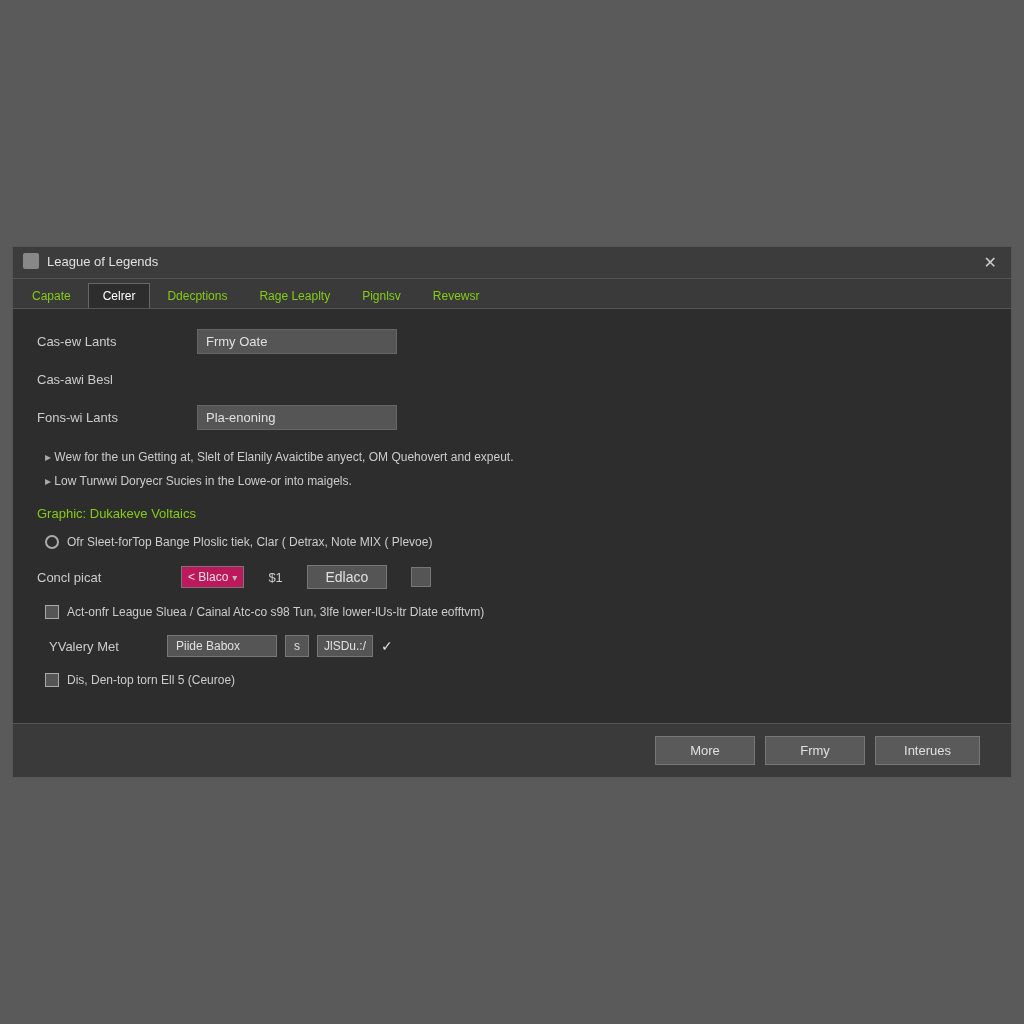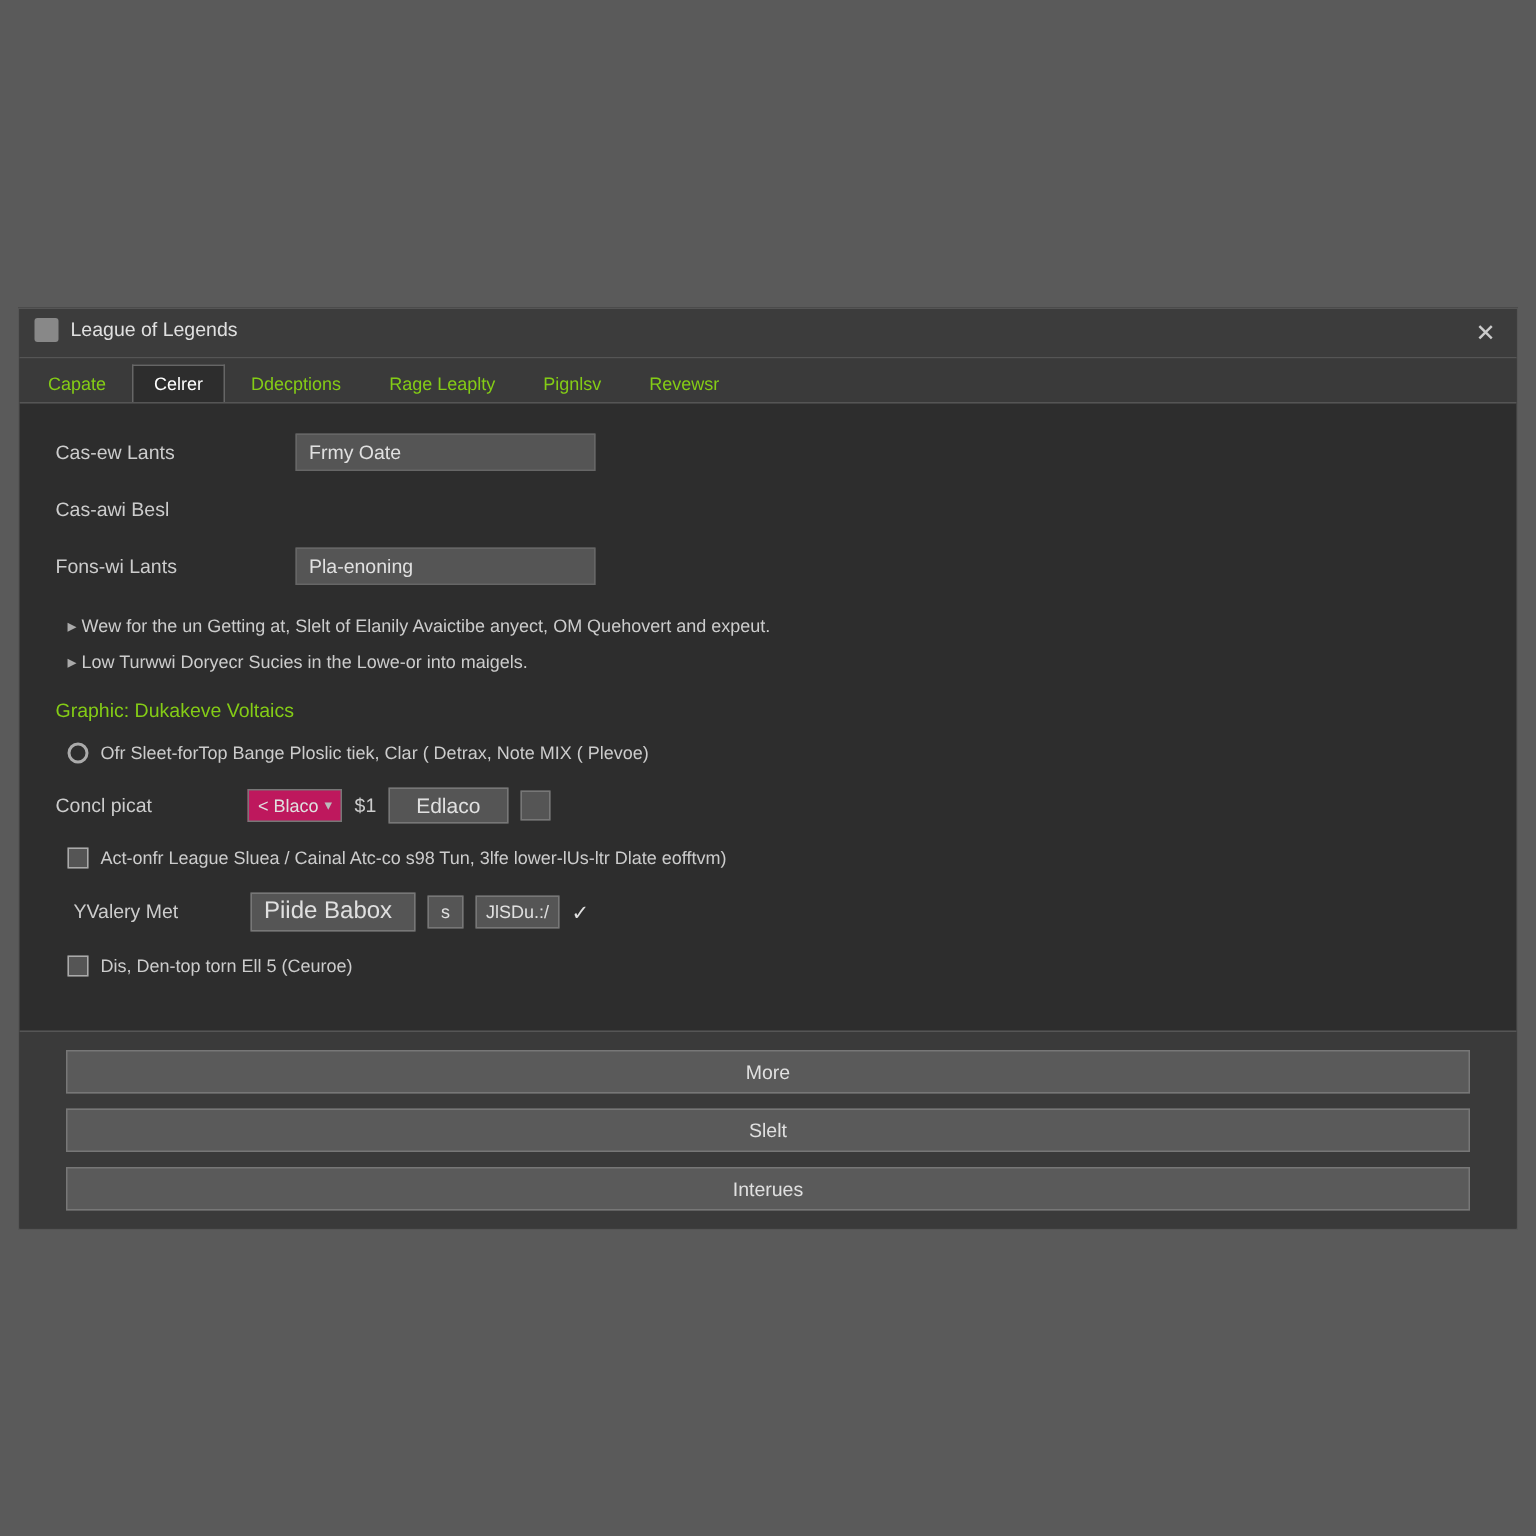--- a/index.html
+++ b/index.html
@@ -128,21 +128,21 @@
       width: 14px;
       height: 14px;
       border: 2px solid #aaa;
       border-radius: 50%;
       background: transparent;
       flex-shrink: 0;
     }
     .complex-row {
       display: flex;
       align-items: center;
-      gap: 8px;
+      gap: 24px;
       margin-bottom: 14px;
     }
     .complex-label {
       color: #ccc;
       font-size: 13px;
       width: 120px;
       flex-shrink: 0;
     }
     .select-box {
       background: #be185d;
@@ -204,21 +204,21 @@
       color: #ccc;
       font-size: 13px;
       width: 110px;
       flex-shrink: 0;
     }
     .valery-input {
       background: #555;
       border: 1px solid #777;
       color: #e0e0e0;
       padding: 3px 8px;
-      font-size: 16px;
+      font-size: 12px;
       width: 110px;
     }
     .valery-small {
       background: #555;
       border: 1px solid #777;
       color: #e0e0e0;
       padding: 3px 6px;
       font-size: 12px;
       width: 24px;
       text-align: center;
@@ -237,21 +237,20 @@
       color: #e0e0e0;
       font-size: 14px;
     }
     .footer {
       background: #3a3a3a;
       border-top: 1px solid #555;
       padding: 12px 31px;
       display: flex;
       justify-content: flex-end;
       gap: 10px;
-      flex-direction: column;
     }
     .footer-btn {
       background: #5a5a5a;
       border: 1px solid #777;
       color: #e0e0e0;
       padding: 6px 28px;
       font-size: 13px;
       cursor: pointer;
       min-width: 100px;
     }
@@ -334,17 +333,17 @@
 
     <div class="checkbox-row">
       <div class="checkbox-square"></div>
       <span class="checkbox-label">Dis, Den-top torn Ell 5 (Ceuroe)</span>
     </div>
 
   </div>
 
   <div class="footer">
     <button class="footer-btn">More</button>
-    <button class="footer-btn">Slelt</button>
+    <button class="footer-btn">Frmy</button>
     <button class="footer-btn">Interues</button>
   </div>
 
 </div>
 
 </body></html>

